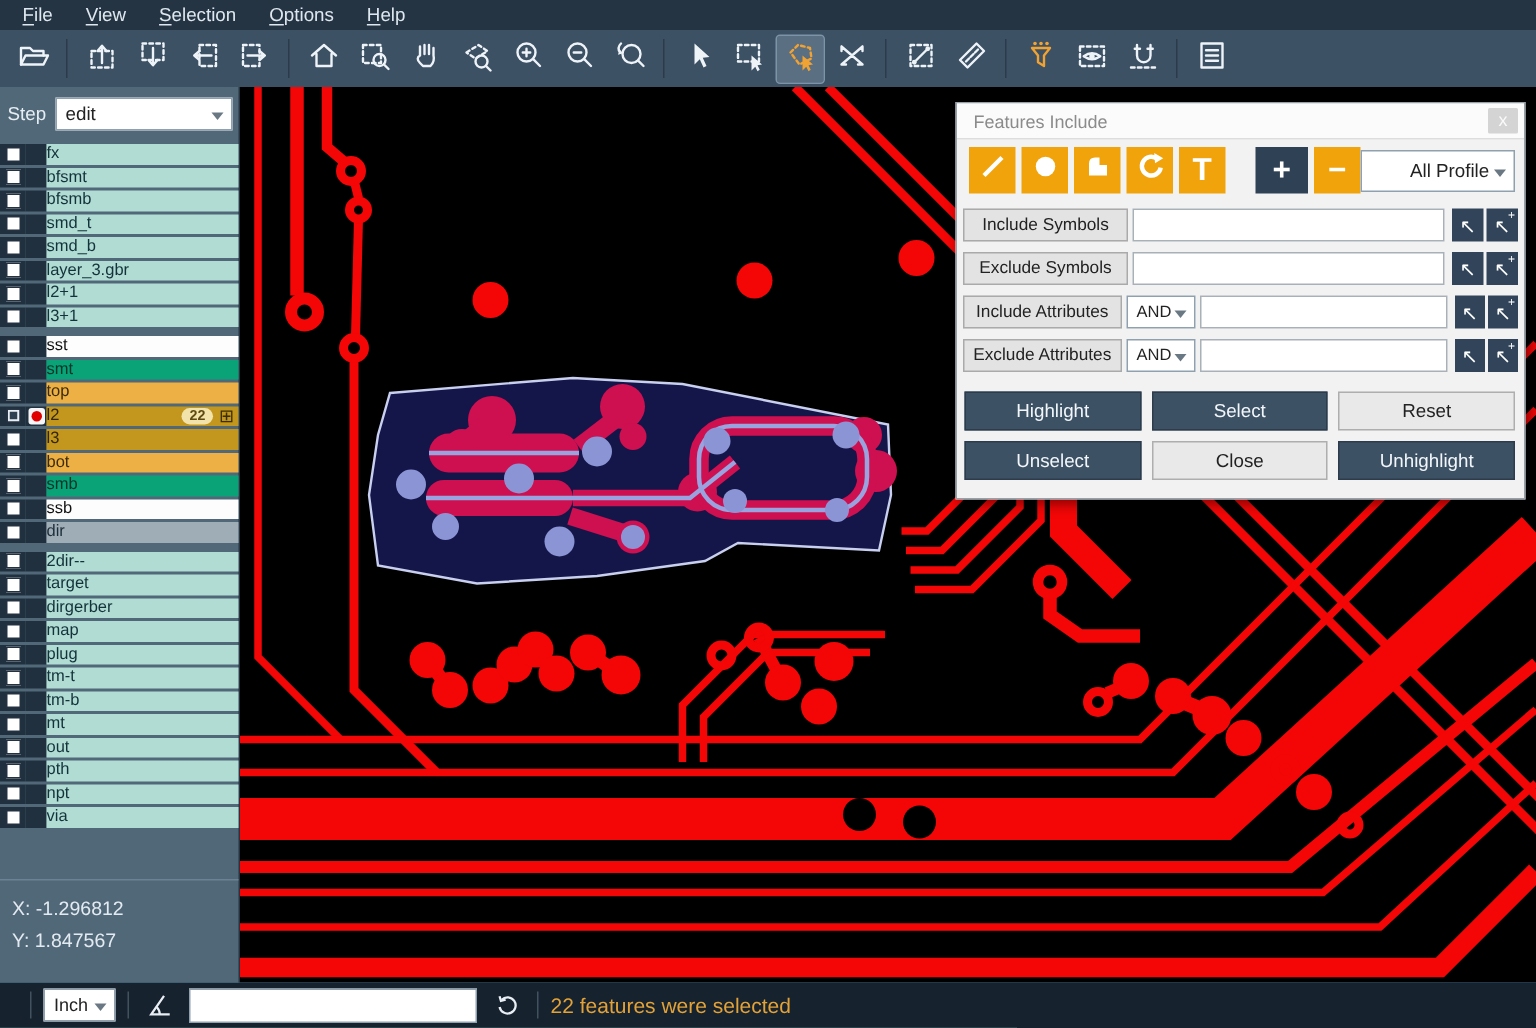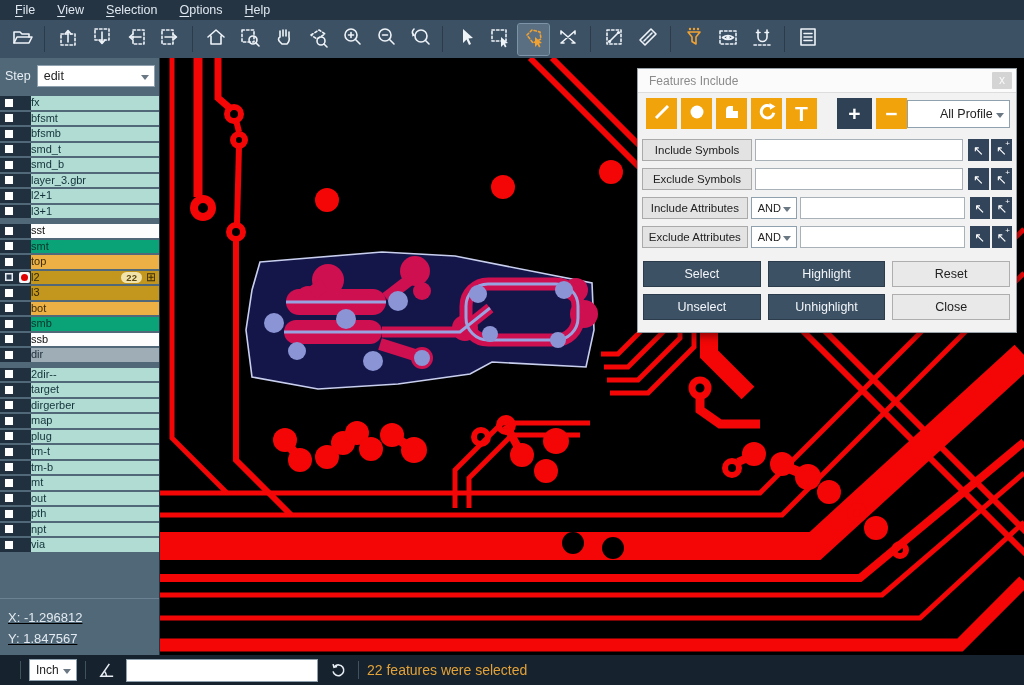--- a/index.html
+++ b/index.html
@@ -40,21 +40,21 @@
   .lc-cyan{background:#b0dcd3;color:#14323a;}
   .lc-green{background:#0aa378;color:#06352a;}
   .lc-amber{background:#edb045;color:#3c2c08;}
   .lc-gold{background:#c3971d;color:#322708;}
   .lc-white{background:#fdfdfd;color:#111;}
   .lc-gray{background:#9fadb6;color:#1e2e3a;}
   .group-gap{height:4px;}
   .count-pill{margin-left:auto;background:#f2e3ab;color:#5c4a12;border-radius:7px;font-size:9.5px;
     font-weight:bold;padding:0 5px;line-height:11px;}
   .grid-ic{font-size:12px;color:#3a2e08;margin:0 3px 0 4px;line-height:11px;}
-  .coords{margin-top:auto;border-top:1px solid #6c8294;padding:8px 0 6px 8px;text-decoration:underline;}
+  .coords{margin-top:auto;border-top:1px solid #6c8294;padding:8px 0 18px 8px;}
   .coords div{color:#e3eaf1;font-size:13px;line-height:21px;}
 
   
   .canvas{position:absolute;left:160px;top:58px;width:864px;height:597px;background:#000;cursor:crosshair;}
 
   
   .dialog{position:absolute;left:637px;top:68px;width:380px;height:265px;background:#f2f2f2;
     border:1px solid #98a0a8;z-index:40;box-shadow:2px 3px 8px rgba(0,0,0,.45);}
   .dlg-title{height:24px;background:#fbfbfb;border-bottom:1px solid #ddd;display:flex;align-items:center;
     padding:0 4px 0 11px;}
@@ -752,26 +752,26 @@
           <div class="arrow-btn">
             <span>↖</span>
           </div>
           <div class="arrow-btn">
             <span>↖</span>
             <span class="plus">+</span>
           </div>
         </div>
       </div>
     <div class="dlg-actions">
+        <div class="act-btn act-dark">Highlight</div>
         <div class="act-btn act-dark">Select</div>
-        <div class="act-btn act-dark">Highlight</div>
         <div class="act-btn act-light">Reset</div>
         <div class="act-btn act-dark">Unselect</div>
+        <div class="act-btn act-light">Close</div>
         <div class="act-btn act-dark">Unhighlight</div>
-        <div class="act-btn act-light">Close</div>
       </div>
   </div>
 
   <div class="statusbar">
     <div class="sb-sep" style="margin-left:20px;"></div>
     <div class="combo unit-combo">
       <span>Inch</span>
       <span class="chev"></span>
     </div>
     <div class="sb-sep"></div>

